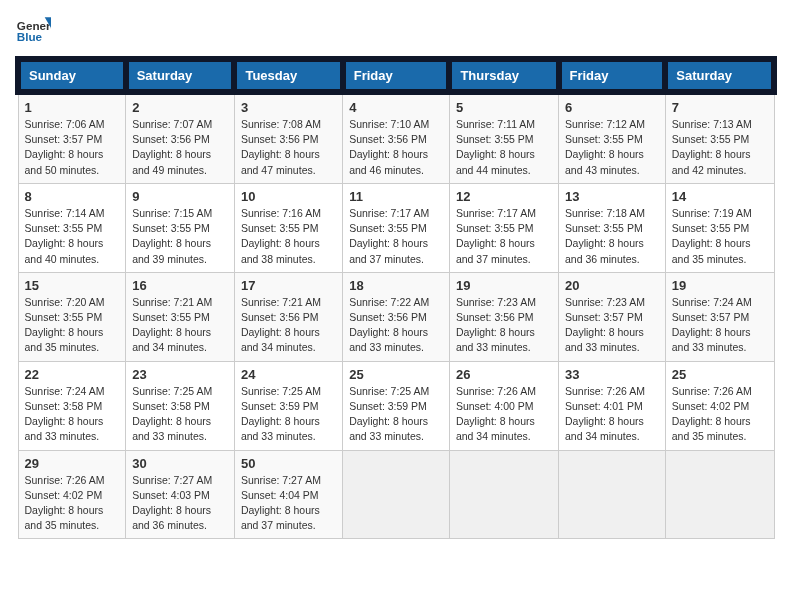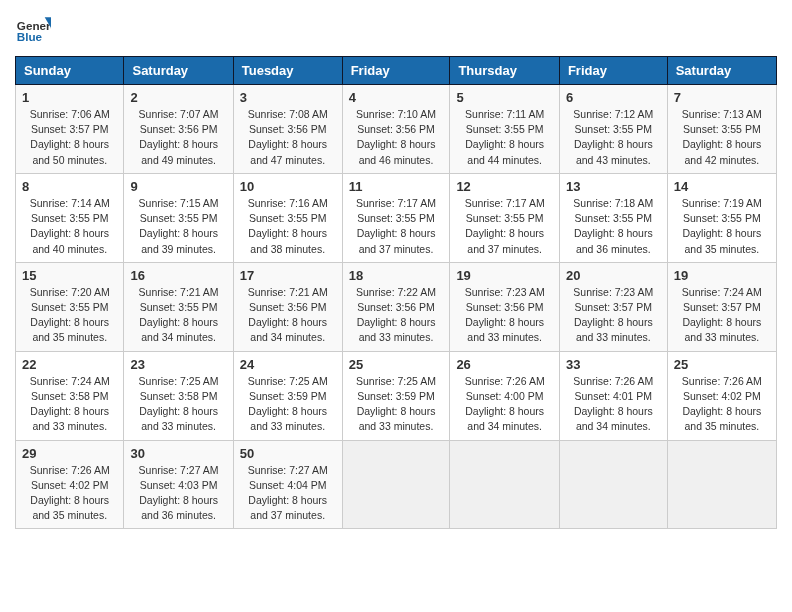--- a/index.html
+++ b/index.html
@@ -41,21 +41,21 @@
       width: 100%;
       border-collapse: collapse;
     }
     .calendar thead tr th {
       background-color: #1a6aab;
       color: #fff;
       text-align: left;
       padding: 6px 8px;
       font-size: 13px;
       font-weight: bold;
-      border: 1px solid #0f172a;
+      border: 6px solid #0f172a;
     }
     .calendar tbody tr td {
       border: 1px solid #ccc;
       vertical-align: top;
       padding: 5px 6px;
       font-size: 10.5px;
       color: #333;
       width: 113px;
       min-height: 80px;
       background: #fff;
@@ -67,21 +67,20 @@
       
     }
     .day-number {
       font-size: 13px;
       font-weight: bold;
       display: block;
       margin-bottom: 2px;
     }
     .day-info {
       line-height: 1.45;
-      text-align: center;
     }
     .empty-cell {
       background: #f0f0f0 !important;
     }
   </style>
 </head>
 <body>
 
 <div class="header">
   <div class="logo">

